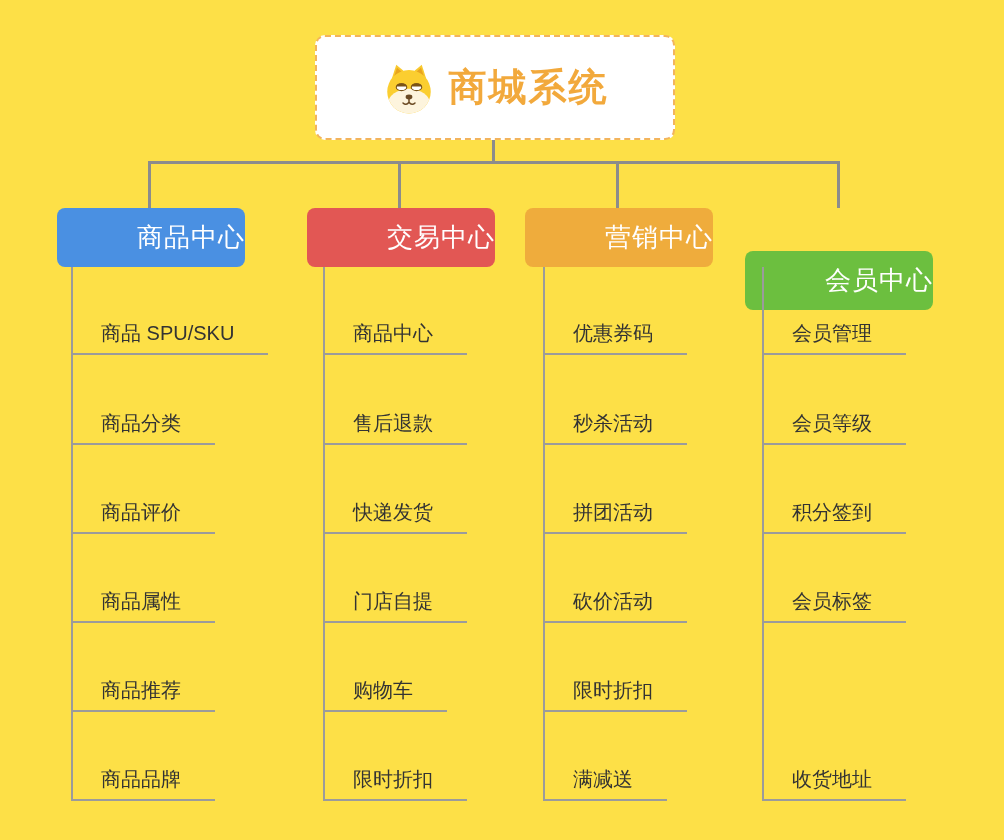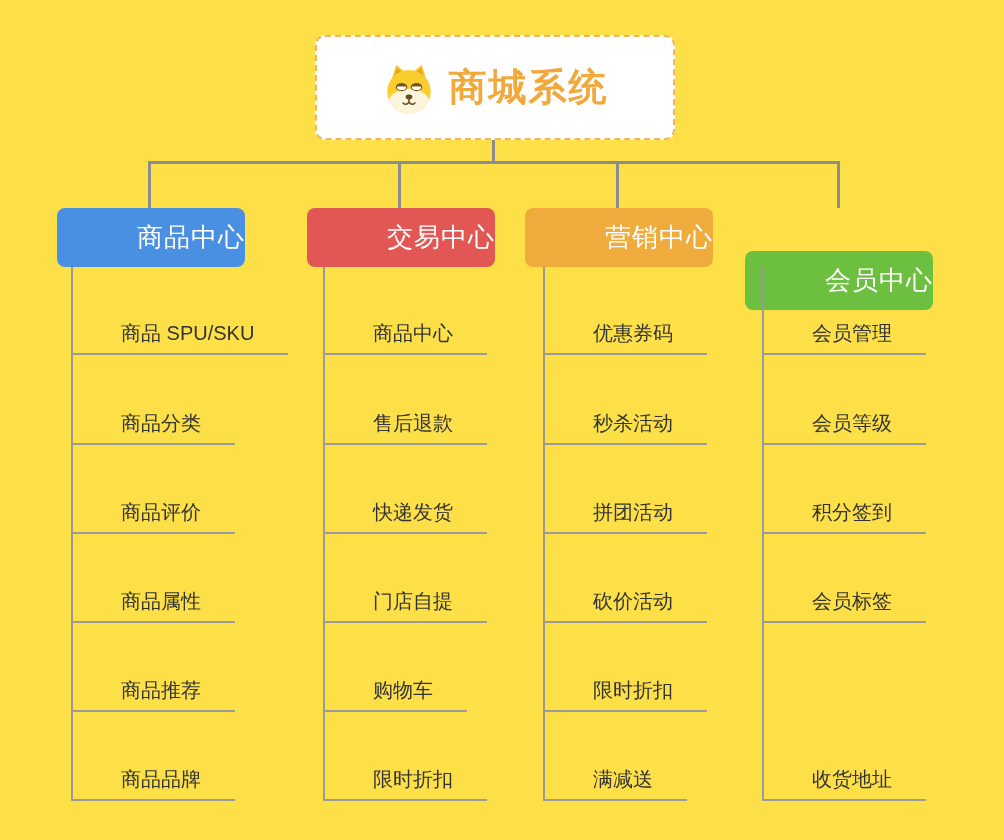--- a/index.html
+++ b/index.html
@@ -63,21 +63,21 @@
     height: 534px;
     background: #9b9b9b;
   }
   
   .leaf {
     position: absolute;
     white-space: nowrap;
     font-size: 20px;
     line-height: 26px;
     color: #333333;
-    padding: 0 34px 7px 50px;
+    padding: 0 34px 7px 30px;
     border-bottom: 2px solid #9b9b9b;
     cursor: pointer;
   }
 </style>
 </head>
 <body>
 
 <div class="canvas">
 
   <div class="line v" style="left:492px; top:140px; height:22px"></div>

